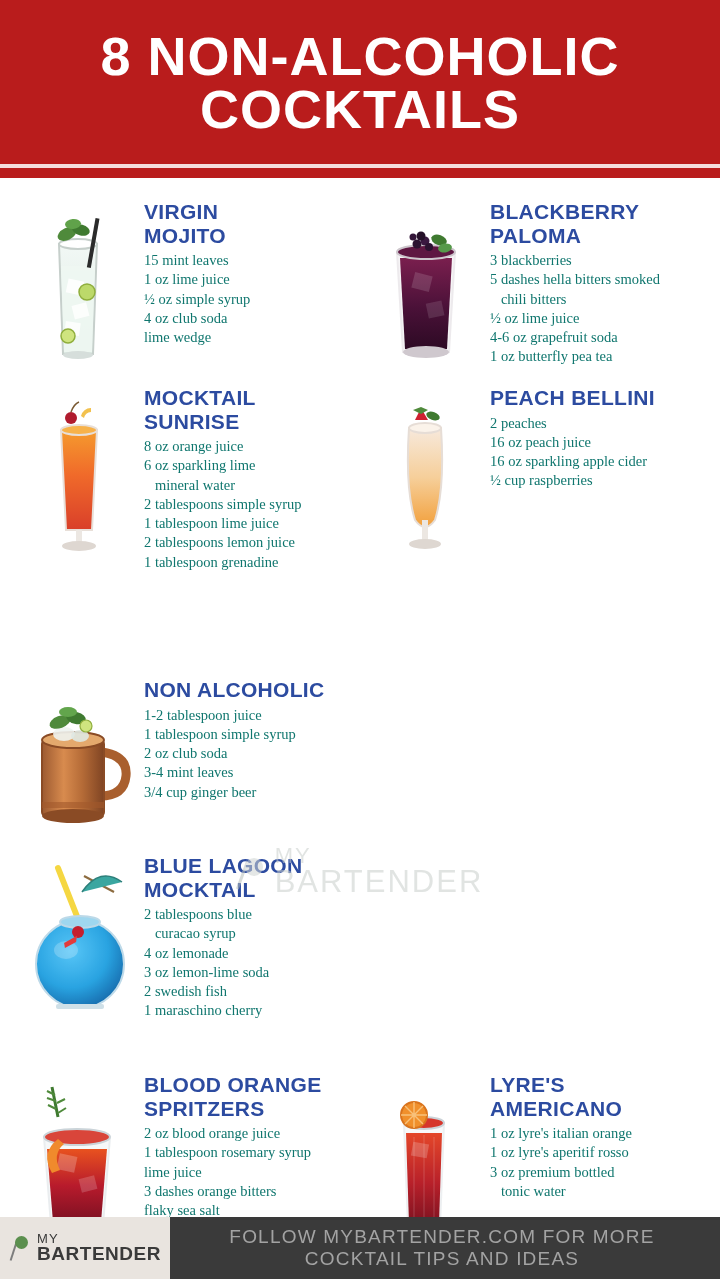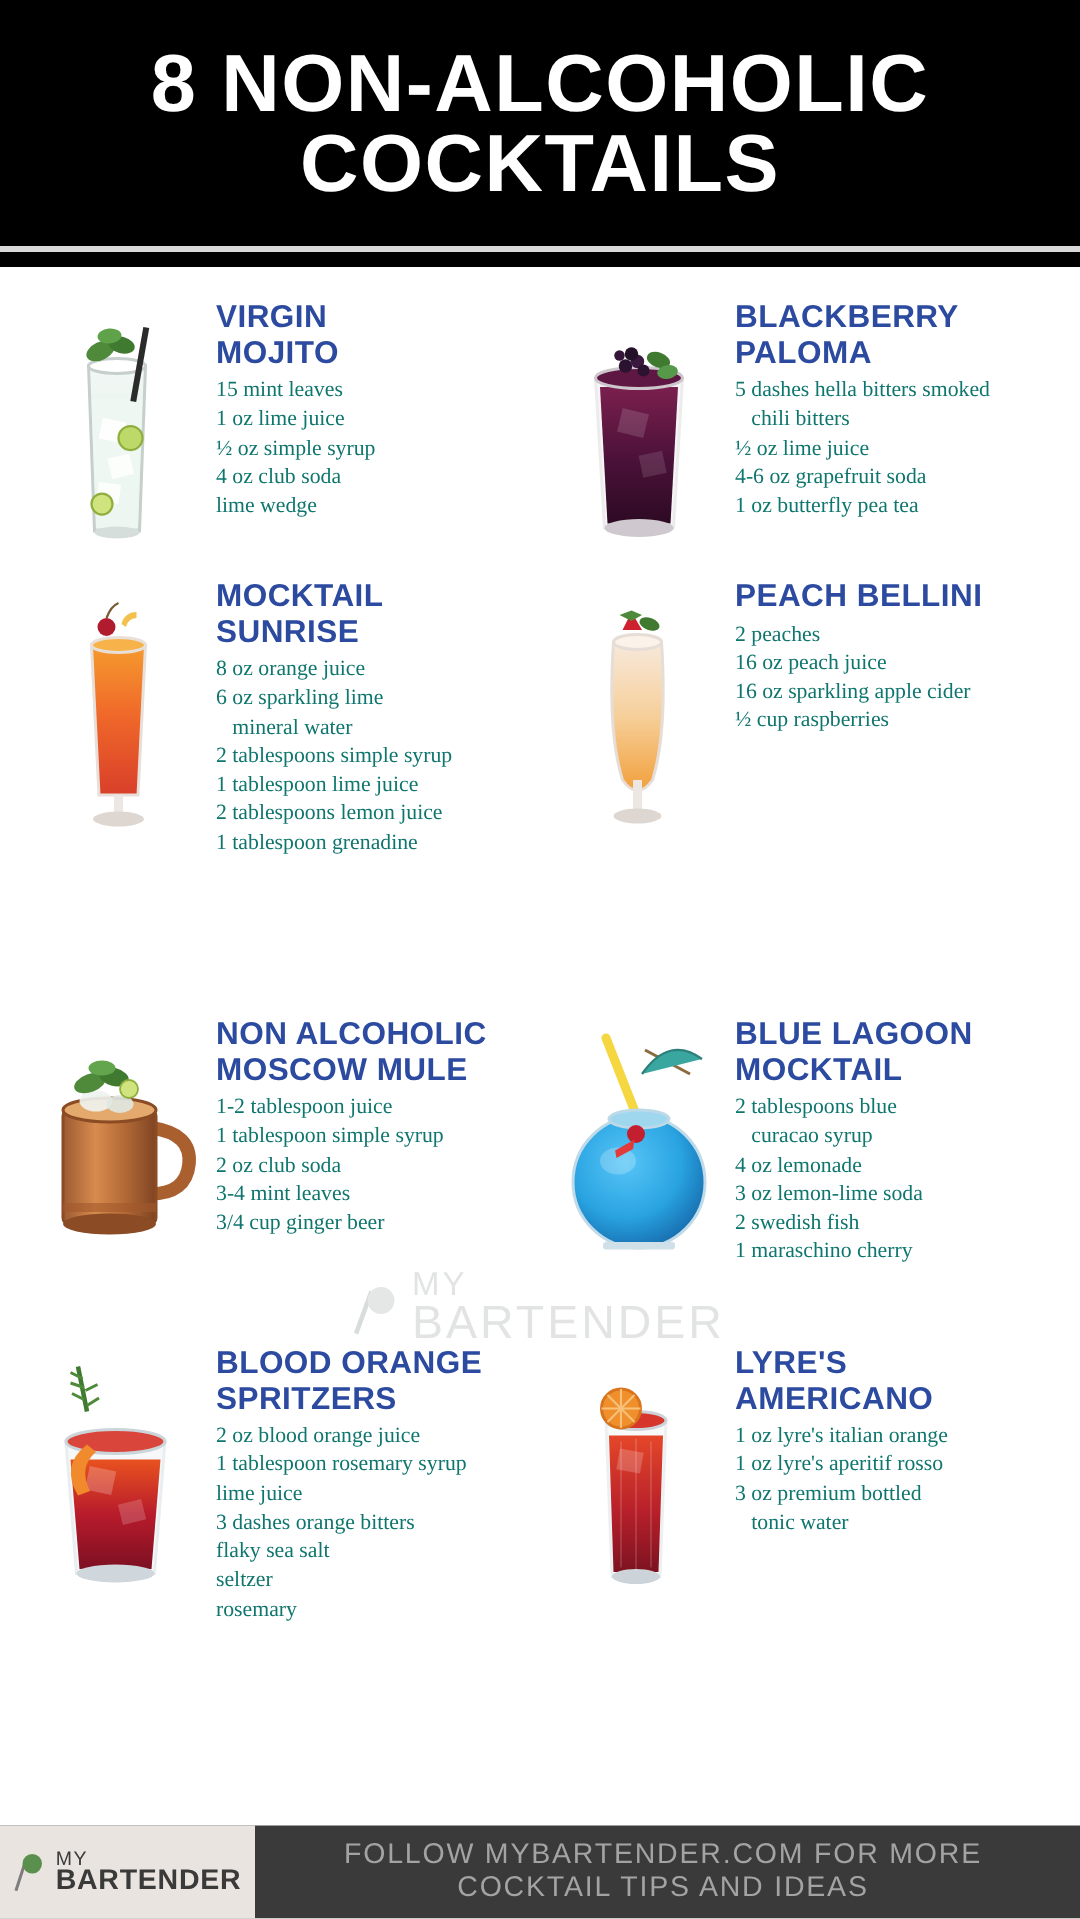--- a/index.html
+++ b/index.html
@@ -7,21 +7,21 @@
   body {
     width: 720px; height: 1279px;
     background: #ffffff;
     font-family: "Liberation Serif", serif;
     overflow: hidden;
     position: relative;
   }
 
   
   .header {
-    background: #000000;
+    background: #b91c1c;
     height: 178px;
     display: flex;
     align-items: center;
     justify-content: center;
     flex-direction: column;
     position: relative;
   }
   .header-inner {
     text-align: center;
     padding-bottom: 12px;
@@ -250,20 +250,21 @@
           <ellipse cx="70" cy="36" rx="8" ry="5" fill="#3f7a30" transform="rotate(20 70 36)"></ellipse>
           <ellipse cx="76" cy="44" rx="7" ry="4.5" fill="#56994a" transform="rotate(-10 76 44)"></ellipse>
         </svg>
       </div>
       <div class="txt">
         <div class="recipe-title">
           <div>BLACKBERRY</div>
           <div>PALOMA</div>
         </div>
         <div class="ing">
+          <div>3 blackberries</div>
           <div>5 dashes hella bitters smoked</div>
           <div>   chili bitters</div>
           <div>½ oz lime juice</div>
           <div>4-6 oz grapefruit soda</div>
           <div>1 oz butterfly pea tea</div>
         </div>
       </div>
     </div>
   </div>
 
@@ -344,21 +345,21 @@
     <div class="wm-leaf">
       <div class="stem"></div>
         <div class="dot"></div>
     </div>
     <div class="wm-text">
       <span class="a">MY</span>
       <span class="b">BARTENDER</span>
     </div>
   </div>
 
-  <div class="row" style="margin-top:86px;">
+  <div class="row" style="margin-top:86px;flex-direction:column;">
 
     <div class="cell">
       <div class="thumb">
         <svg width="120" height="160" viewBox="0 0 120 160">
           <defs>
             <linearGradient id="gCop" x1="0" y1="0" x2="1" y2="0">
               <stop offset="0%" stop-color="#9c5a31"></stop>
                 <stop offset="35%" stop-color="#d88b4e"></stop>
               <stop offset="65%" stop-color="#b56b37"></stop>
                 <stop offset="100%" stop-color="#7f4423"></stop>
@@ -376,21 +377,20 @@
           <ellipse cx="62" cy="54" rx="9" ry="6" fill="#dfe8e2" opacity=".9"></ellipse>
           <ellipse cx="42" cy="40" rx="11" ry="6" fill="#4f8a3b" transform="rotate(-20 42 40)"></ellipse>
           <ellipse cx="58" cy="36" rx="10" ry="6" fill="#3f7a30" transform="rotate(14 58 36)"></ellipse>
           <ellipse cx="50" cy="30" rx="9" ry="5" fill="#62a54c"></ellipse>
           <circle cx="68" cy="44" r="6" fill="#cfe47f" stroke="#8fae3d" stroke-width="1.2"></circle>
         </svg>
       </div>
       <div class="txt">
         <div class="recipe-title">
           <div>NON ALCOHOLIC</div>
-          <div>MOSCOW MULE</div>
         </div>
         <div class="ing">
           <div>1-2 tablespoon juice</div>
           <div>1 tablespoon simple syrup</div>
           <div>2 oz club soda</div>
           <div>3-4 mint leaves</div>
           <div>3/4 cup ginger beer</div>
         </div>
       </div>
     </div>

